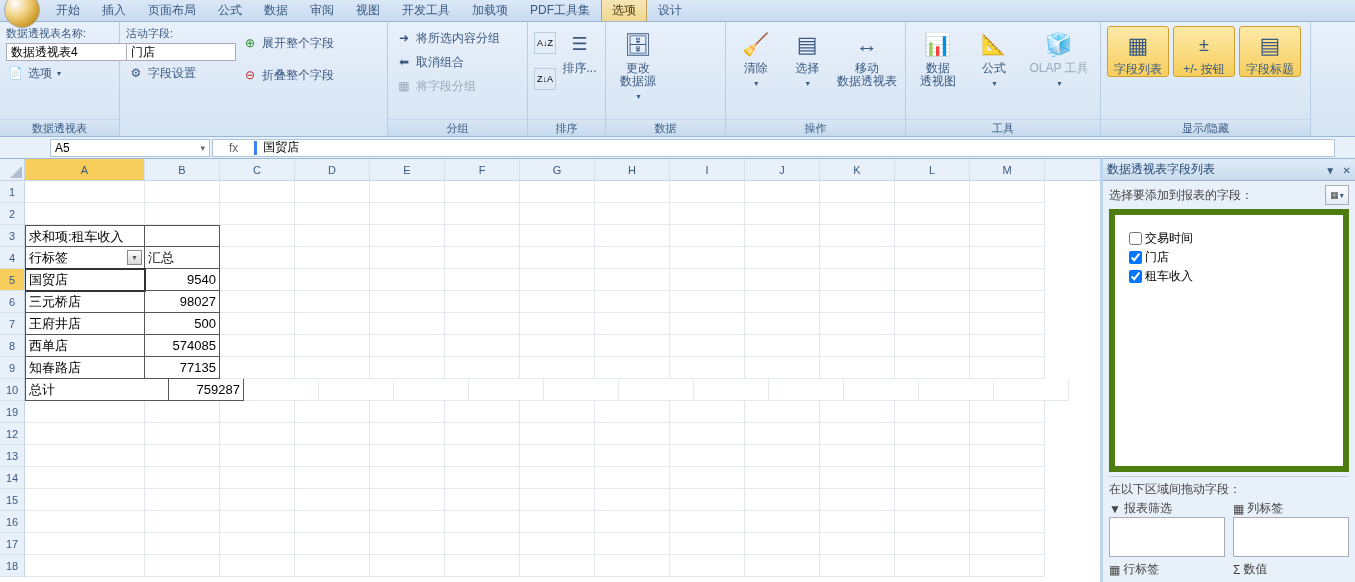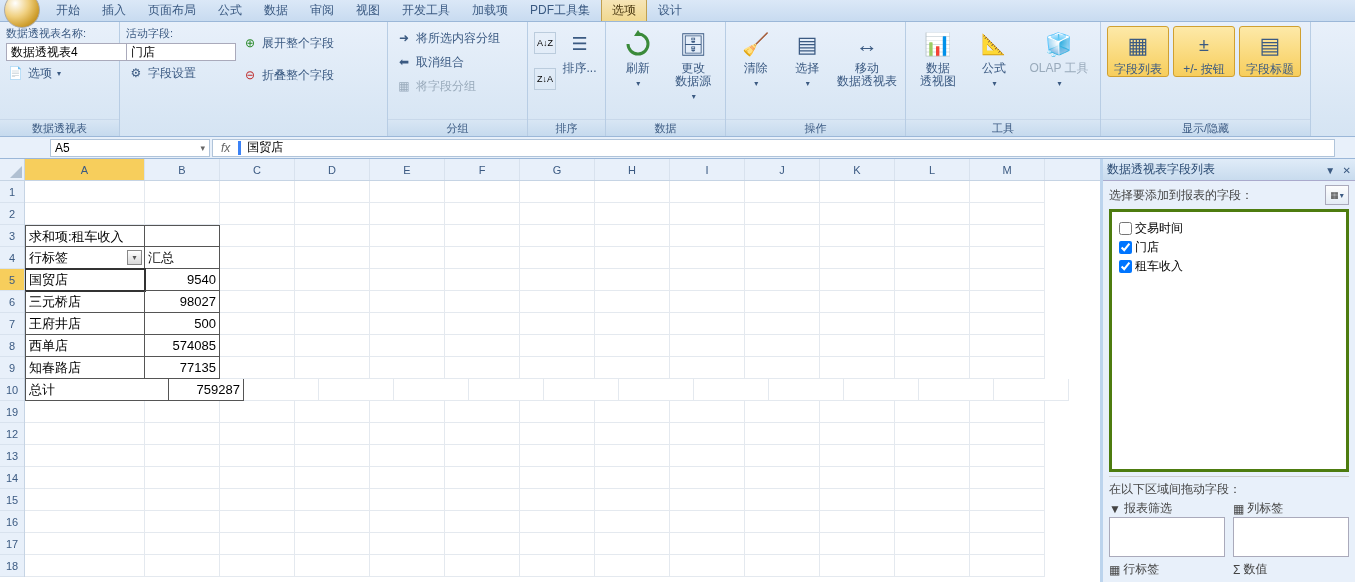--- a/index.html
+++ b/index.html
@@ -27,21 +27,21 @@
 .bigbtn .ic { width:32px; height:32px; display:flex; align-items:center; justify-content:center; }
 .bigbtn.hl { background:linear-gradient(#fde9a8,#f7ce5c); border:1px solid #d0a030; border-radius:3px; }
 .smic { width:16px; height:16px; display:inline-flex; align-items:center; justify-content:center; }
 .dd::after{content:"▾"; font-size:8px; color:#3b5a82; margin-left:1px;}
 
 
 .fbar { display:flex; height:22px; background:#e8f0fa; border-bottom:1px solid #9bb7d8; align-items:center; }
 .namebox { width:160px; border:1px solid #b0c4da; background:#fff; height:18px; margin:0 2px 0 50px; padding:0 4px; display:flex; align-items:center; justify-content:space-between;}
 .namebox span:last-child{color:#666;font-size:9px;}
 .fxarea { flex:1; display:flex; align-items:center; border:1px solid #b0c4da; background:#fff; height:18px; margin-right:20px;}
-.fx { padding:0 8px; color:#666; font-style:italic; border-right:3px solid #3b82f6;}
+.fx { padding:0 16px; color:#666; border-right:3px solid #3b82f6;}
 .fval { padding:0 6px; }
 
 
 .main { display:flex; height:423px; }
 .sheet { flex:1; display:flex; overflow:hidden; background:#fff;}
 .rownums { width:25px; background:#e8f0fa; border-right:1px solid #c6d4e4; }
 .rownums div { height:22px; border-bottom:1px solid #d8e2ee; text-align:center; color:#3b5a82; font-size:11px; line-height:22px;}
 .rownums div.sel { background:#f7ce5c; }
 .gridwrap { flex:1; overflow:hidden; position:relative; }
 .colhead { display:flex; height:22px; background:#e8f0fa; border-bottom:1px solid #c6d4e4; }
@@ -54,21 +54,21 @@
 .selcell { outline:2px solid #333; outline-offset:-1px; }
 .filterbtn{ position:absolute; width:15px;height:15px;border:1px solid #888;background:linear-gradient(#fefefe,#d8d8d8); font-size:8px; text-align:center; line-height:13px; color:#555;}
 
 
 .pane { width:255px; background:#e8f0fa; border-left:3px solid #bcd4ed; display:flex; flex-direction:column; }
 .panehdr { height:22px; background:linear-gradient(#e0ecf8,#c8dbee); border-bottom:1px solid #aac; display:flex; align-items:center; justify-content:space-between; padding:0 4px; color:#2a4a72; }
 .panehdr .tools span{ margin-left:4px; font-size:10px; color:#3b5a82; cursor:pointer;}
 .panebody { flex:1; padding:4px 6px; display:flex; flex-direction:column; gap:4px; overflow:hidden;}
 .fieldpick { display:flex; justify-content:space-between; align-items:center; color:#444; }
 .layoutbtn{ width:24px;height:20px;border:1px solid #aab; background:linear-gradient(#fdfdfd,#e4ecf5); font-size:9px; text-align:center; line-height:18px;}
-.fieldlist { flex:1; border:3px solid #4d7c0f; background:#fff; padding:7px; }
+.fieldlist { flex:1; border:6px solid #4d7c0f; background:#fff; padding:14px; }
 .flditem { display:flex; align-items:center; gap:3px; padding:1px 0;}
 .flditem input{ width:13px;height:13px;}
 .areas { border-top:1px solid #ccc; padding-top:4px;}
 .areagrid { display:grid; grid-template-columns:1fr 1fr; gap:4px 8px; margin-top:2px;}
 .arealbl { display:flex; align-items:center; gap:3px; color:#444; font-size:11px;}
 .areabox { height:40px; border:1px solid #aab; background:#fff; }
 
 
 .corner{ position:absolute; left:0; width:25px; height:22px; background:#e8f0fa; border-right:1px solid #c6d4e4; border-bottom:1px solid #c6d4e4;}
 .corner::after{content:""; position:absolute; right:2px; bottom:2px; border:6px solid transparent; border-right-color:#b0c0d2; border-bottom-color:#b0c0d2;}
@@ -163,29 +163,20 @@
       <div class="bigbtn" style="width:44px">
         <span class="ic" style="font-size:18px">☰</span>
         <span>排序...</span>
       </div>
     </div>
     <div class="grouplabel">排序</div>
   </div>
 
   <div class="group" style="width:120px">
     <div class="gbody">
-      <div class="bigbtn dd">
-        <span class="ic">
-            <svg width="28" height="28">
-              <path d="M14 4 A10 10 0 1 1 4 14" fill="none" stroke="#3a8a3a" stroke-width="3"></path>
-              <path d="M14 0 L18 6 L10 6 Z" fill="#3a8a3a"></path>
-            </svg>
-          </span>
-        <span>刷新</span>
-        </div>
       <div class="bigbtn dd">
         <span class="ic" style="font-size:22px">🗄</span>
         <span style="white-space:pre">更改
 数据源</span>
         </div>
     </div>
     <div class="grouplabel">数据</div>
   </div>
 
   <div class="group" style="width:180px">

